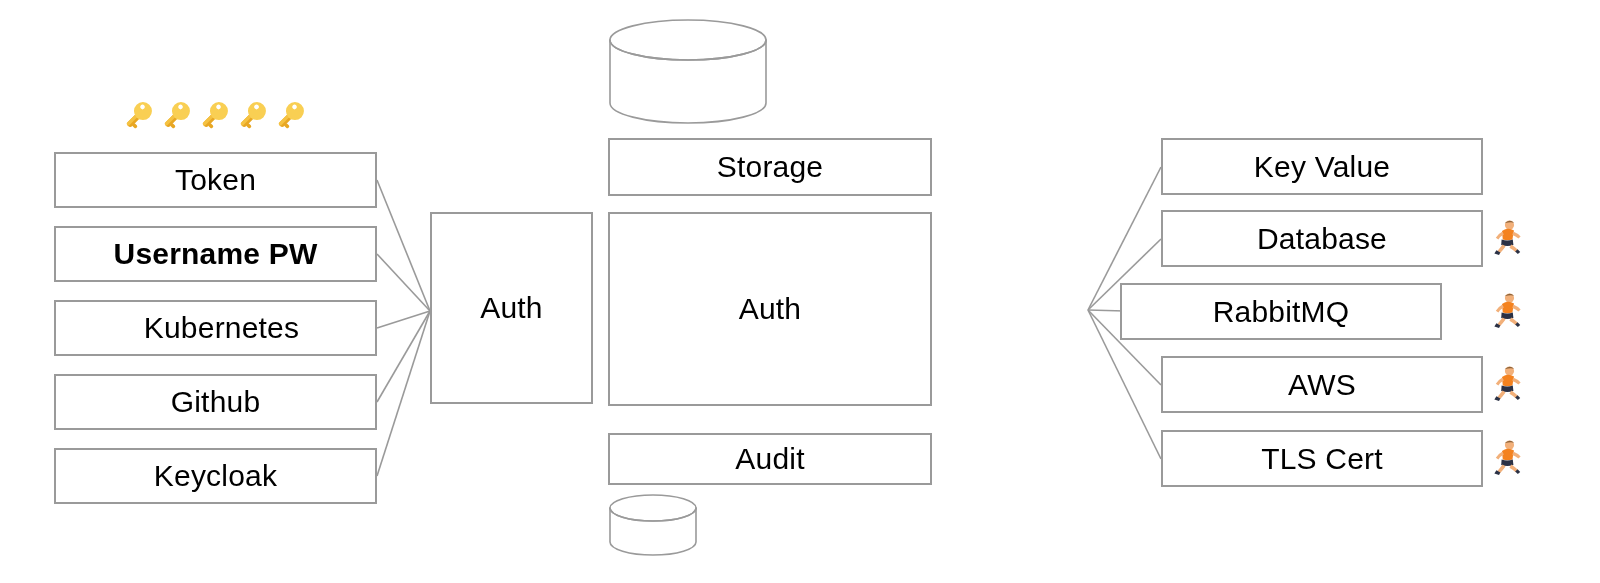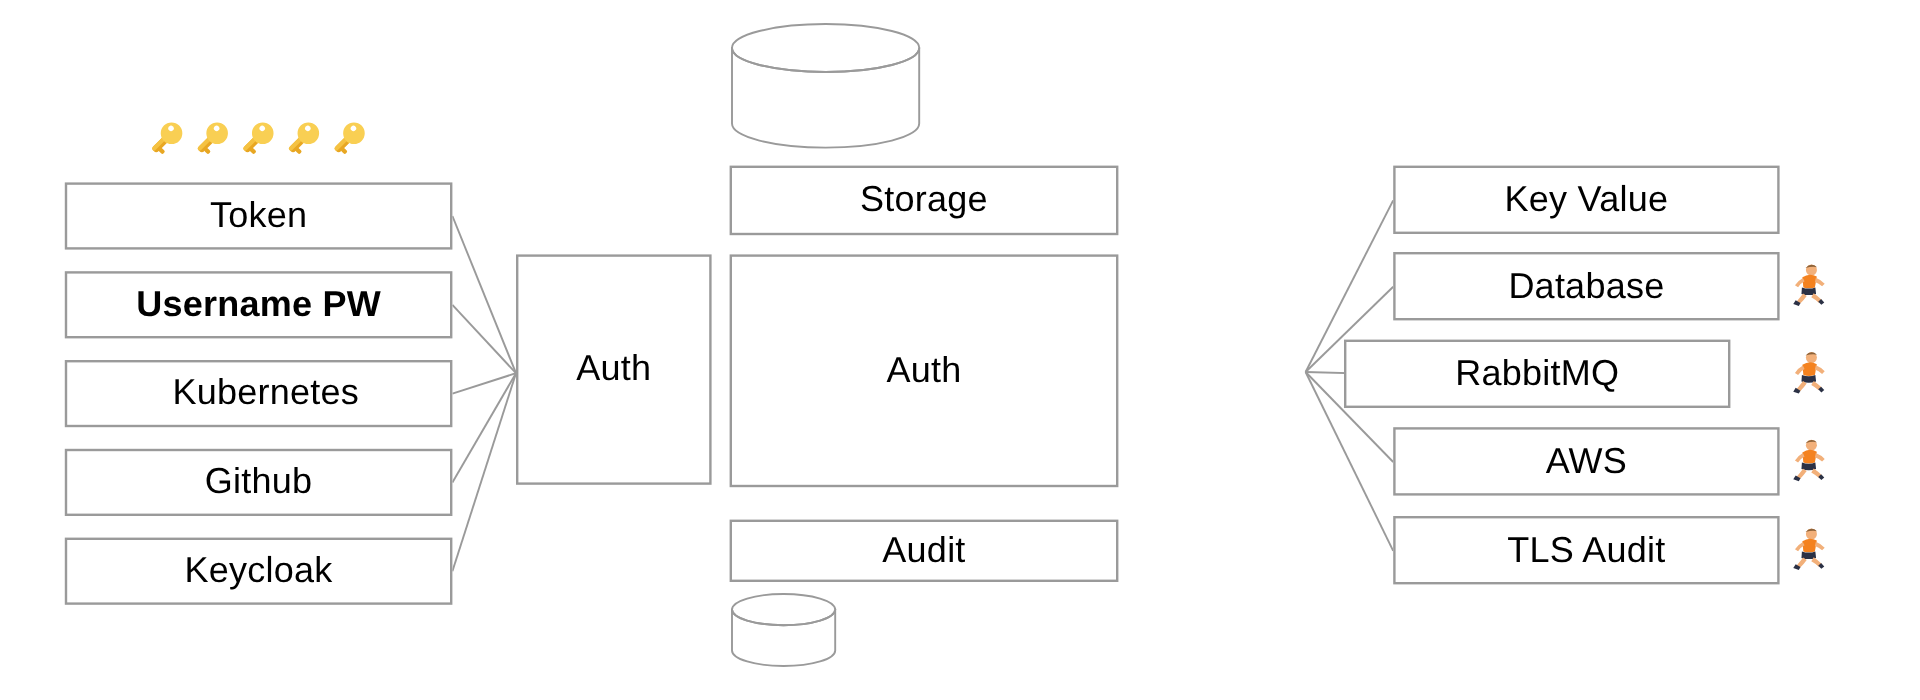--- a/index.html
+++ b/index.html
@@ -260,21 +260,21 @@
           <path d="M11.6 21.5 q5.8 2 11.2 0 l0.6 5.4 q-6 2 -12.2 0 z" fill="#2b3145"></path>
           <path d="M12.4 13.6 q-4.4 2.4 -6.6 6.2 l2.6 1.6 q2.2 -3.4 5.4 -5 z" fill="#f2b07a"></path>
           <path d="M23.2 13.4 q4.6 1.8 7.4 5 l-2.2 2.2 q-2.8 -2.6 -6 -3.6 z" fill="#f2b07a"></path>
           <path d="M12.6 26.6 q-2.6 3.4 -5.2 6.4 l2.8 2 q3 -3 5.4 -6.4 z" fill="#f2b07a"></path>
           <path d="M21.4 26.4 q3.6 2.4 6.6 5.4 l-2.4 2.4 q-3 -2.6 -6.2 -4.4 z" fill="#f2b07a"></path>
           <path d="M6.4 32.2 l4 2.4 l-1.4 2.4 l-4.6 -1.6 z" fill="#2b3145"></path>
           <path d="M27.6 31.2 l2.6 2.8 l-2.4 2 l-2.6 -2.6 z" fill="#2b3145"></path>
         </svg>
       </span>
       <div class="node-box" style="left: 1161px; top: 430px; width: 322px; height: 57px;">
-        <span class="node-label">TLS Audit</span>
+        <span class="node-label">TLS Cert</span>
       </div>
       <span class="runner-icon" style="left: 1490px; top: 438px;">
         <svg viewBox="0 0 36 40" xmlns="http://www.w3.org/2000/svg">
           <circle cx="19.5" cy="7" r="4.6" fill="#f2b07a"></circle>
           <path d="M14.6 5.3 q4.8 -5 9.6 -0.6 q-3.6 -1.2 -9.6 0.6z" fill="#8c6239"></path>
           <path d="M12 13 q6 -4 12 -0.5 l-1.6 9 q-5 1.6 -9.6 0 z" fill="#f4821f"></path>
           <path d="M11.6 21.5 q5.8 2 11.2 0 l0.6 5.4 q-6 2 -12.2 0 z" fill="#2b3145"></path>
           <path d="M12.4 13.6 q-4.4 2.4 -6.6 6.2 l2.6 1.6 q2.2 -3.4 5.4 -5 z" fill="#f2b07a"></path>
           <path d="M23.2 13.4 q4.6 1.8 7.4 5 l-2.2 2.2 q-2.8 -2.6 -6 -3.6 z" fill="#f2b07a"></path>
           <path d="M12.6 26.6 q-2.6 3.4 -5.2 6.4 l2.8 2 q3 -3 5.4 -6.4 z" fill="#f2b07a"></path>

